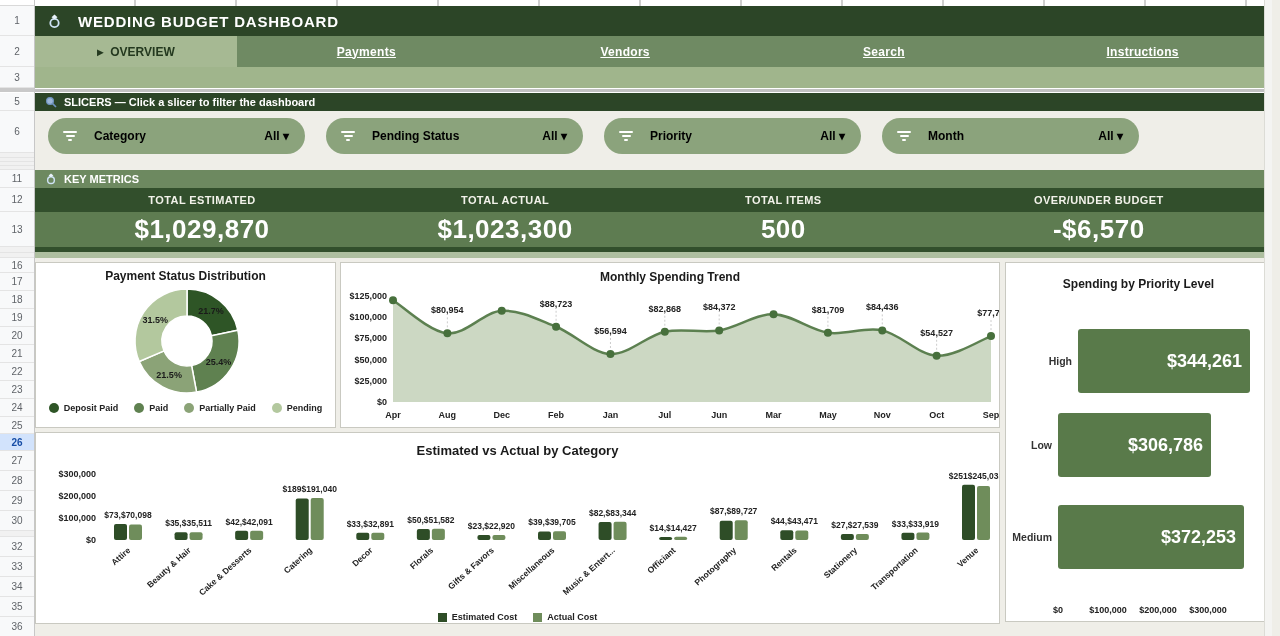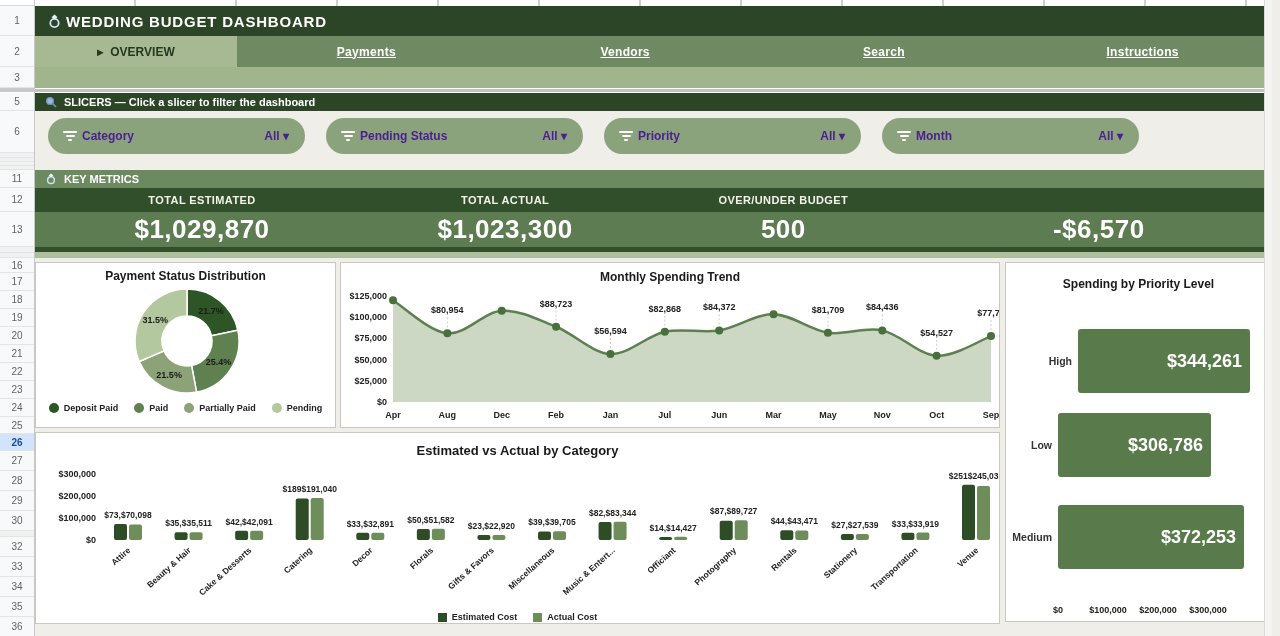--- a/index.html
+++ b/index.html
@@ -20,21 +20,21 @@
 
   
   #main { position:absolute; left:35px; top:0; width:1237px; height:636px; background:#efeee8; }
   #scrollstrip { position:absolute; right:0; top:0; width:8px; height:636px;
                  background:#f4f4f2; border-left:1px solid #dcdcd6; }
 
   .colticks { position:absolute; left:0; top:0; width:1237px; height:6px; background:#fff;
       background-image:repeating-linear-gradient(90deg, transparent 0 99px, #cfcfcf 99px 101px); }
 
   #titlebar { position:absolute; left:0; top:6px; width:1237px; height:30px; background:#2c4527;
-              display:flex; align-items:center; padding-left:12px; gap:4px; }
+              display:flex; align-items:center; padding-left:12px; gap:16px; }
   #titlebar .t { color:#fff; font-weight:bold; font-size:15px; letter-spacing:.8px; }
 
   #tabrow { position:absolute; left:0; top:36px; width:1237px; height:31px; background:#6f8a63;
             display:flex; }
   .tab-active { width:202px; background:#a6b993; display:flex; align-items:center;
                 justify-content:center; gap:7px; color:#24391f; font-weight:bold; font-size:12px; }
   .tab { flex:1; display:flex; align-items:center; justify-content:center;
          color:#fff; font-weight:bold; font-size:12px; text-decoration:underline;
          letter-spacing:.3px; cursor:pointer; }
 
@@ -42,22 +42,22 @@
   #graygap   { position:absolute; left:0; top:88px; width:1237px; height:5px; background:#c2c2c2;
                border-top:1px solid #fff; border-bottom:1px solid #fff; }
 
   #slicerbar { position:absolute; left:0; top:93px; width:1237px; height:18px; background:#2c4527;
                display:flex; align-items:center; gap:7px; padding-left:10px;
                color:#fff; font-weight:bold; font-size:11px; }
 
   #pills { position:absolute; left:13px; top:118px; width:1210px; height:36px;
            display:flex; gap:21px; }
   .pill { width:257px; height:36px; background:#8ba37c; border-radius:18px;
-          display:flex; align-items:center; padding:0 16px 0 14px; gap:4px;
-          color:#4c1d95; cursor:pointer; }
+          display:flex; align-items:center; padding:0 16px 0 14px; gap:16px;
+          color:#000000; cursor:pointer; }
   .pill .lbl { font-weight:bold; font-size:12px; flex:1; }
   .pill .val { font-weight:bold; font-size:12px; }
   .fic { display:inline-flex; flex-direction:column; align-items:center; gap:2px; width:16px; }
   .fic i { display:block; height:2px; background:#fff; border-radius:1px; }
   .fic i:nth-child(1){ width:14px; } .fic i:nth-child(2){ width:9px; } .fic i:nth-child(3){ width:4px; }
 
   #mheader { position:absolute; left:0; top:170px; width:1237px; height:18px; background:#6d8960;
              display:flex; align-items:center; gap:7px; padding-left:10px;
              color:#fff; font-weight:bold; font-size:11px; }
   #mlabels { position:absolute; left:0; top:188px; width:1237px; height:24px; background:#324f2c;
@@ -222,20 +222,21 @@
     <div id="mheader">
       <svg width="12" height="12" viewBox="0 0 15 15">
         <circle cx="7.5" cy="9" r="4.2" fill="none" stroke="#cfe3f5" stroke-width="1.8"></circle>
         <polygon points="7.5,0.5 10.5,3.2 7.5,5.2 4.5,3.2" fill="#e8f2fb"></polygon>
       </svg>
       <span>KEY METRICS</span>
     </div>
     <div id="mlabels">
       <div>TOTAL ESTIMATED</div>
       <div>TOTAL ACTUAL</div>
+      <div>TOTAL ITEMS</div>
       <div>OVER/UNDER BUDGET</div>
     </div>
     <div id="mvalues">
       <div>$1,029,870</div>
       <div>$1,023,300</div>
       <div>500</div>
       <div>-$6,570</div>
     </div>
     <div id="mdark"></div>
     <div id="mlight"></div>

